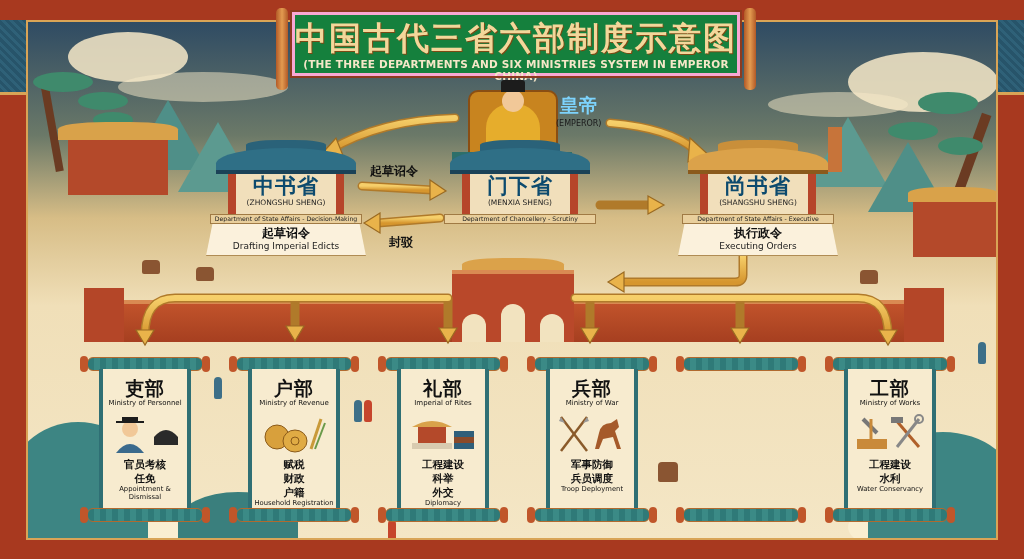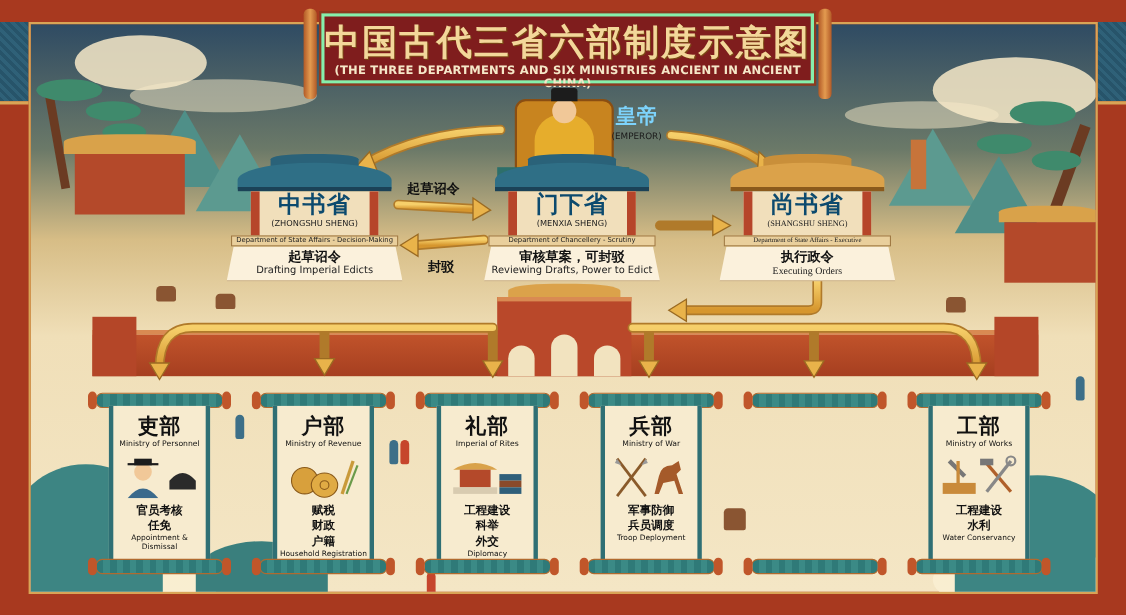--- a/index.html
+++ b/index.html
@@ -39,22 +39,22 @@
   }
   .pine {
     position: absolute; border-radius: 50%;
     background: #3f8a6c;
   }
   .trunk { position: absolute; background: #6b3b22; }
 
   
   .title-box {
     position: absolute; left: 292px; top: 12px; width: 448px; height: 64px;
-    background: #7f1d1d;
-    border: 3px solid #86efac;
+    background: #15803d;
+    border: 3px solid #f9a8d4;
     outline: 2px solid #8d3a1f;
     text-align: center;
     z-index: 5;
   }
   .title-zh {
     color: #f3d79a;
     font-size: 32px; font-weight: bold; letter-spacing: 2px;
     line-height: 40px; margin-top: 3px;
     text-shadow: 1px 1px 0 #7a4a14;
   }
@@ -262,21 +262,21 @@
 <div class="gate">
   <div class="gate-arch" style="left:10px;height:28px;"></div>
   <div class="gate-arch" style="left:49px;"></div>
   <div class="gate-arch" style="left:88px;height:28px;"></div>
 </div>
 
 <div class="title-roll" style="left:276px;top:8px;"></div>
 <div class="title-roll" style="left:744px;top:8px;"></div>
 <div class="title-box">
   <div class="title-zh">中国古代三省六部制度示意图</div>
-  <div class="title-en">(THE THREE DEPARTMENTS AND SIX MINISTRIES ANCIENT IN ANCIENT CHINA)</div>
+  <div class="title-en">(THE THREE DEPARTMENTS AND SIX MINISTRIES SYSTEM IN EMPEROR CHINA)</div>
 </div>
 
 <div class="emperor">
   <div class="throne"></div>
   <div class="robe"></div>
   <div class="face"></div>
   <div class="hat"></div>
 </div>
 <div class="throne-base"></div>
 <div class="emperor-label">
@@ -360,27 +360,23 @@
 </div>
 
 <div class="dept" style="left:440px;top:148px;">
   <div class="roof-top blue"></div>
   <div class="roof blue"></div>
   <div class="dept-body">
     <div class="dept-zh">门下省</div>
     <div class="dept-pinyin">(MENXIA SHENG)</div>
   </div>
   <div class="dept-banner">Department of Chancellery - Scrutiny</div>
-  <div class="dept-scroll">
-    <div class="dept-role-zh">审核草案，可封驳</div>
-    <div class="dept-role-en">Reviewing Drafts, Power to Edict</div>
-  </div>
-</div>
-
-<div class="dept" style="left:654px;top:148px;font-family:Liberation Serif, serif;">
+</div>
+
+<div class="dept" style="left:678px;top:148px;">
   <div class="roof-top gold"></div>
   <div class="roof gold"></div>
   <div class="dept-body">
     <div class="dept-zh">尚书省</div>
     <div class="dept-pinyin">(SHANGSHU SHENG)</div>
   </div>
   <div class="dept-banner">Department of State Affairs - Executive</div>
   <div class="dept-scroll">
     <div class="dept-role-zh">执行政令</div>
     <div class="dept-role-en">Executing Orders</div>

